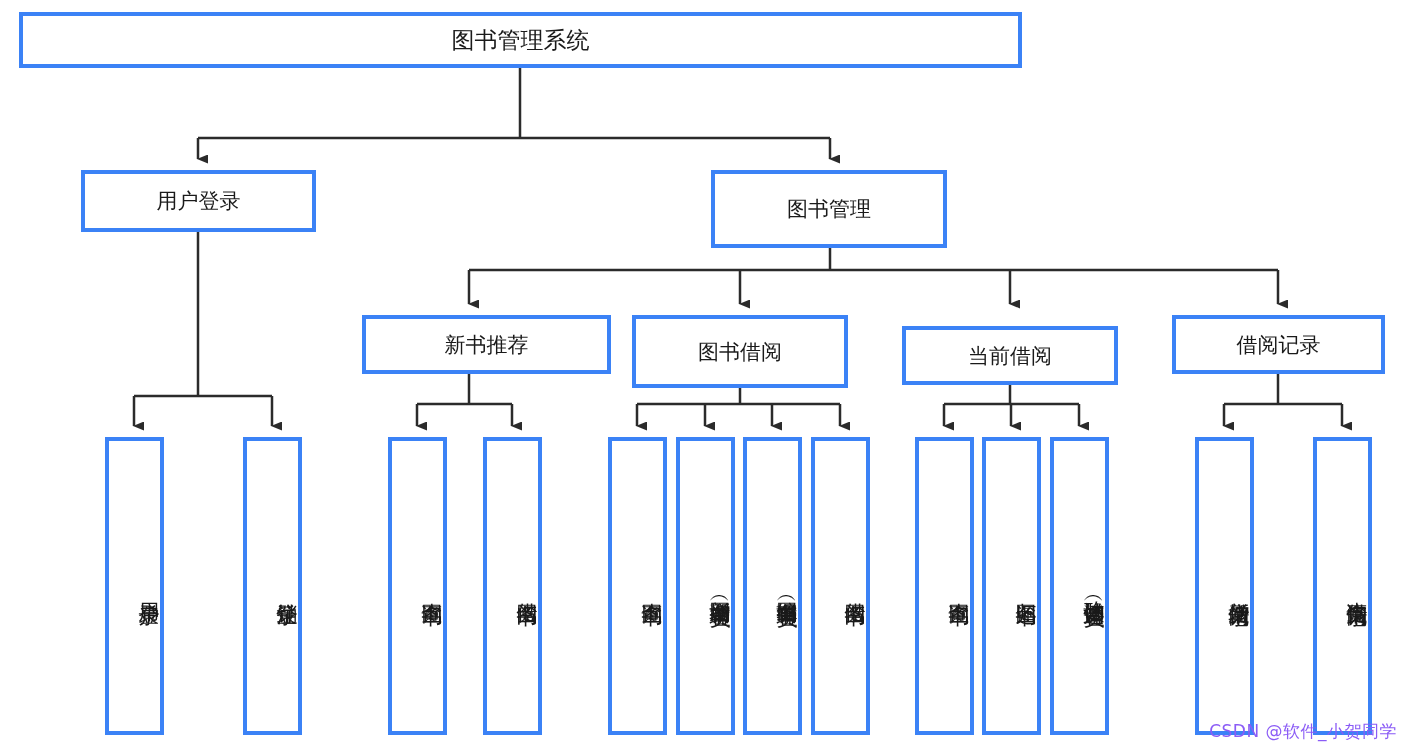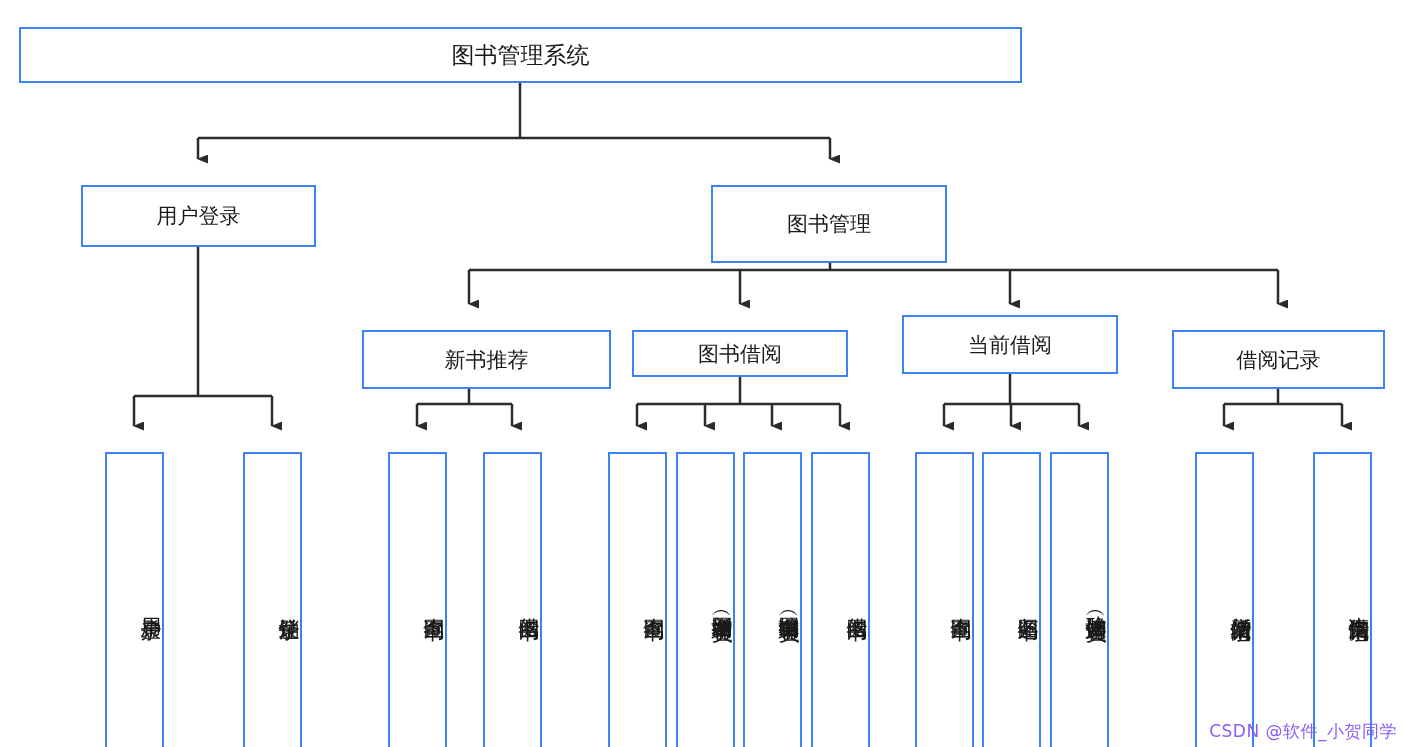--- a/index.html
+++ b/index.html
@@ -22,27 +22,26 @@
     position: absolute;
     left: 0;
     top: 0;
     width: 1405px;
     height: 747px;
     pointer-events: none;
   }
   .node {
     position: absolute;
     box-sizing: border-box;
-    border: 2px solid #3b82f6;
+    border: 4px solid #3b82f6;
     background: #ffffff;
     display: flex;
     align-items: center;
     justify-content: center;
     color: #1a1a1a;
-    margin-top: 15px;
   }
   .node.level-0 { font-size: 23px; }
   .node.level-1 { font-size: 21px; }
   .node.level-2 { font-size: 21px; }
   .node.leaf {
     font-size: 21px;
     writing-mode: vertical-rl;
     text-orientation: upright;
     letter-spacing: 1px;
     align-items: flex-start;
@@ -143,24 +142,24 @@
   <div class="node level-1" style="left:81px; top:170px; width:235px; height:62px;">
     <span class="node-label">用户登录</span>
   </div>
   <div class="node level-1" style="left:711px; top:170px; width:236px; height:78px;">
     <span class="node-label">图书管理</span>
   </div>
 
   <div class="node level-2" style="left:362px; top:315px; width:249px; height:59px;">
     <span class="node-label">新书推荐</span>
   </div>
-  <div class="node level-2" style="left:632px; top:315px; width:216px; height:47px;align-items:center;">
+  <div class="node level-2" style="left:632px; top:315px; width:216px; height:73px;align-items:center;">
     <span class="node-label">图书借阅</span>
   </div>
-  <div class="node level-2" style="left:902px; top:300px; width:216px; height:59px;">
+  <div class="node level-2" style="left:902px; top:326px; width:216px; height:59px;">
     <span class="node-label">当前借阅</span>
   </div>
   <div class="node level-2" style="left:1172px; top:315px; width:213px; height:59px;">
     <span class="node-label">借阅记录</span>
   </div>
 
   <div class="node leaf" style="left:105px; top:437px; width:59px; height:298px;">
     <span class="leaf-label">用户登录</span>
   </div>
   <div class="node leaf" style="left:243px; top:437px; width:59px; height:298px;">

